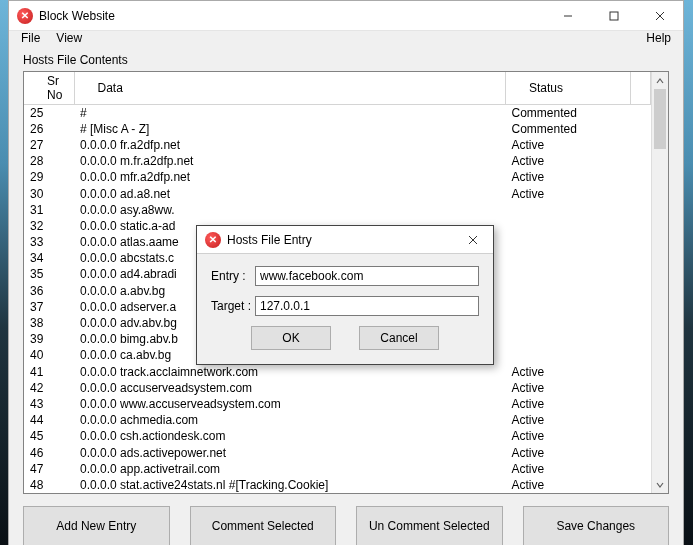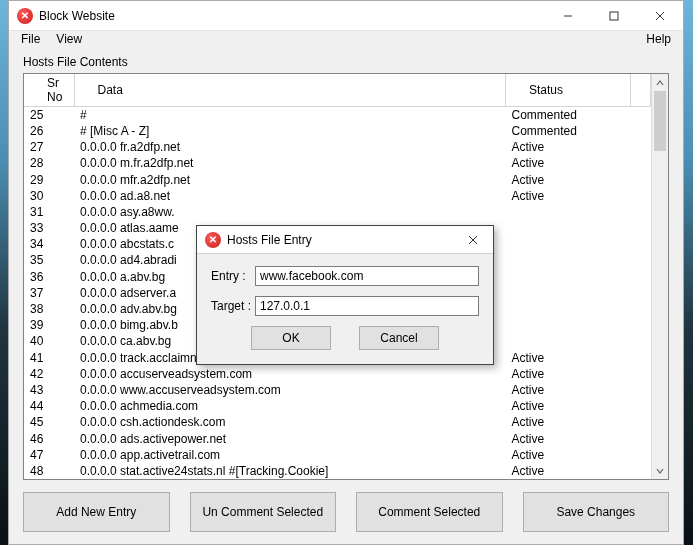--- a/index.html
+++ b/index.html
@@ -241,20 +241,26 @@
                 <td>Active</td>
                 <td></td>
               </tr>
               <tr>
                 <td>31</td>
                 <td>0.0.0.0 asy.a8ww.</td>
                 <td></td>
                 <td></td>
               </tr>
               <tr>
+                <td>32</td>
+                <td>0.0.0.0 static.a-ad</td>
+                <td></td>
+                <td></td>
+              </tr>
+              <tr>
                 <td>33</td>
                 <td>0.0.0.0 atlas.aame</td>
                 <td></td>
                 <td></td>
               </tr>
               <tr>
                 <td>34</td>
                 <td>0.0.0.0 abcstats.c</td>
                 <td></td>
                 <td></td>
@@ -358,22 +364,22 @@
         <div class="arrow">
           <svg viewBox="0 0 8 8">
               <polyline points="1,2 4,6 7,2" fill="none" stroke="#606060" stroke-width="1.2"></polyline>
             </svg>
         </div>
       </div>
     </div>
 
     <div class="button-row">
       <div class="big-btn">Add New Entry</div>
+      <div class="big-btn">Comment Selected</div>
       <div class="big-btn">Un Comment Selected</div>
-      <div class="big-btn">Comment Selected</div>
       <div class="big-btn">Save Changes</div>
     </div>
   </div>
 </div>
 
 <div class="dialog">
   <div class="titlebar">
     <div class="app-icon">✕</div>
     <div class="title">Hosts File Entry</div>
     <div class="spacer"></div>

